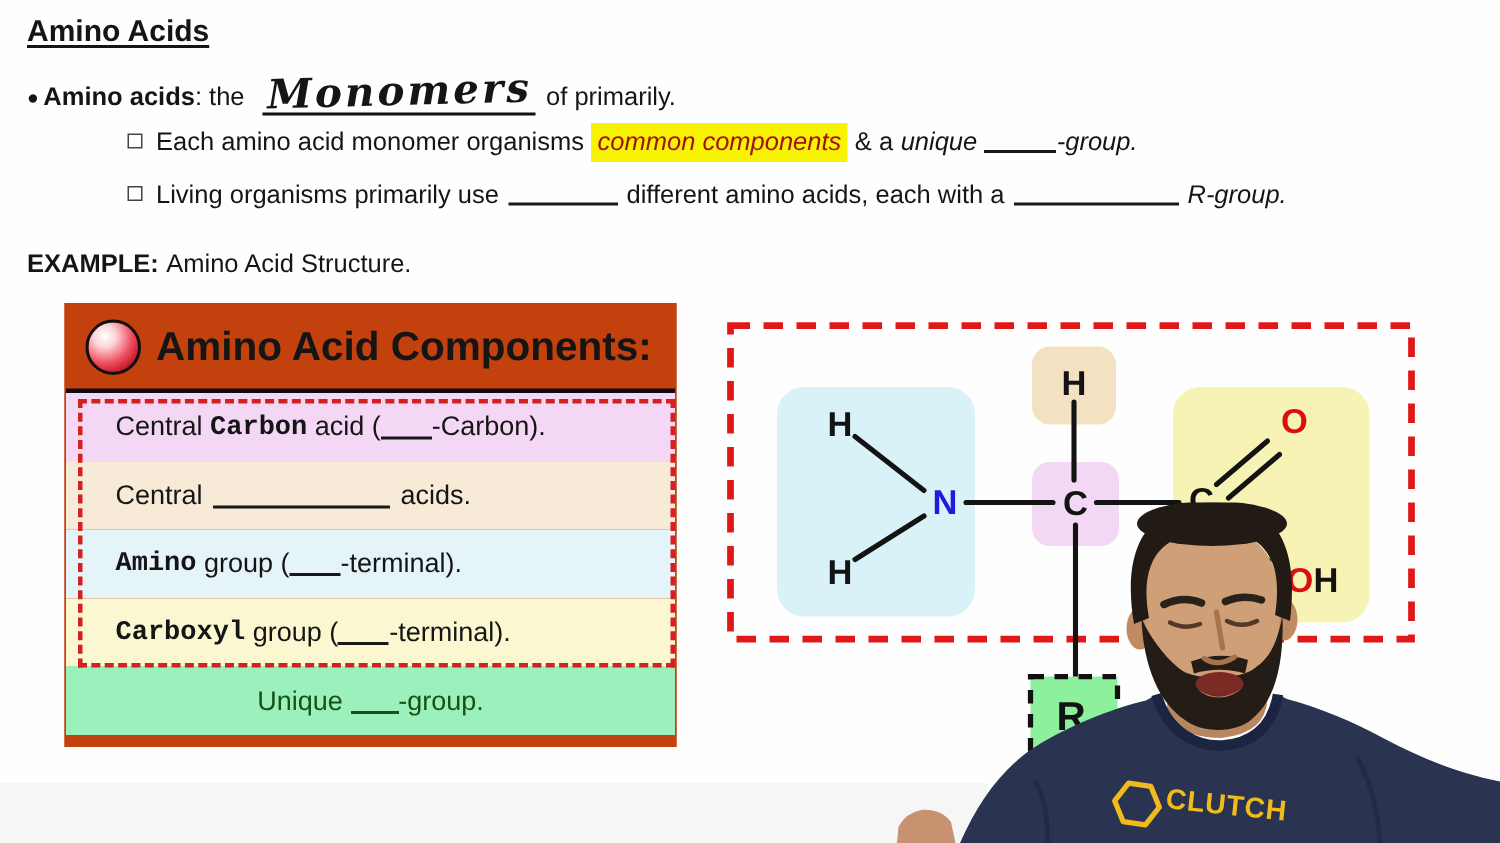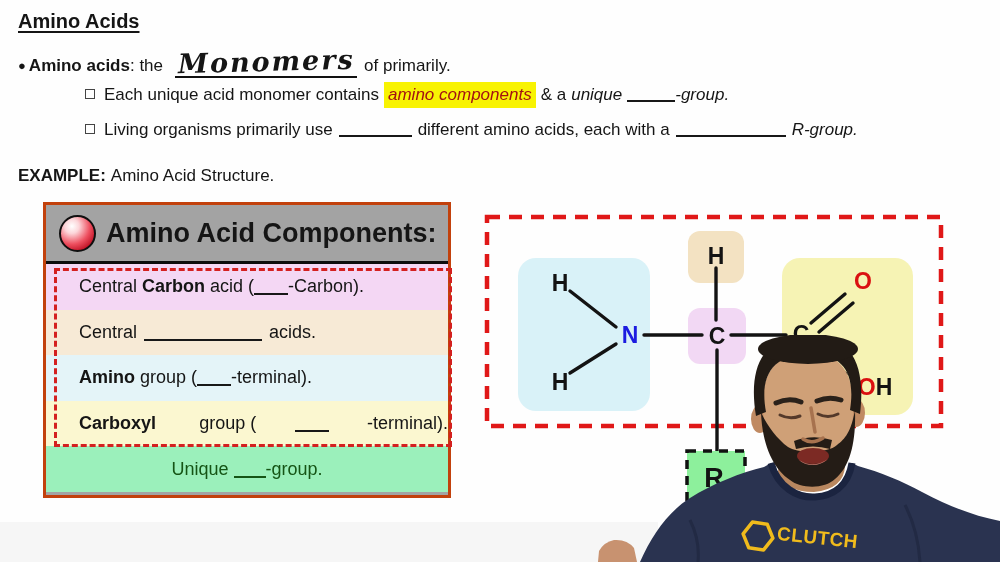--- a/index.html
+++ b/index.html
@@ -23,30 +23,30 @@
   .it { font-style:italic; }
   .hl { background:#f8f303; color:#a31212; font-style:italic; padding:3px 4px 4px 4px; }
   .blank { display:inline-block; height:13px; border-bottom:2px solid #181818; transform:translateY(2px); }
   .b34{width:34px;} .b48{width:48px;} .b73{width:73px; margin:0 6px;} .b110{width:110px; margin:0 6px;} .b32{width:32px;}
   .blankwrap { display:inline-block; width:182px; border-bottom:2.5px solid #111; text-align:center; margin:0 7px; }
   .hand { font-family:"DejaVu Serif", serif; font-style:italic; font-weight:bold; font-size:27px;
           letter-spacing:2px; display:inline-block; transform:rotate(-1.5deg); line-height:1; }
 
   
   .cbox { position:absolute; left:43px; top:202px; width:408px; height:296px;
-          border:3px solid #c2410c; background:#a3a3a3; }
+          border:1px solid #c2410c; background:#c2410c; }
   .cbox-head { height:59px; border-bottom:3px solid #0d0d0d; display:flex; align-items:center; padding-left:13px; }
   .sphere { width:37px; height:37px; border-radius:50%; border:2.5px solid #101010; flex:0 0 auto;
             background:radial-gradient(circle at 33% 28%, #ffffff 0%, #fcd6da 22%, #ee5060 55%, #c01225 80%, #8d0714 100%); }
   .cbox-title { font-size:27px; font-weight:bold; margin-left:10px; letter-spacing:0; }
   .rows { position:relative; height:228px; display:flex; flex-direction:column; }
   .row { flex:1; display:flex; align-items:center; padding-left:33px; font-size:18px; }
-  .row b { margin-right:5px; }
+  .row b { margin-right:5px;font-family:Liberation Mono, monospace; }
   .row.center { justify-content:center; padding-left:0; }
-  .r1{background:#f4d7f4;} .r2{background:#f7ead6;} .r3{background:#e4f4f8;} .r4{background:#fbf7d0;justify-content:space-between;}
+  .r1{background:#f4d7f4;} .r2{background:#f7ead6;} .r3{background:#e4f4f8;} .r4{background:#fbf7d0;}
   .r5{background:#9bf0bb; color:#155415;}
   .r5 .blank{border-color:#155415;}
   .dash-overlay { position:absolute; left:8px; top:4px; width:398px; height:179px;
                   border:3px dashed #d42020; pointer-events:none; }
 
   
   .struct-svg { position:absolute; left:480px; top:200px; width:480px; height:330px; z-index:1; }
   .atom { position:absolute; transform:translate(-50%,-50%); font-size:23px; font-weight:bold; color:#131313; z-index:2; }
   .atom-n { color:#1c1ce0; }
   .atom-o { color:#da1010; }
@@ -65,21 +65,21 @@
 
   <div class="bottom-band"></div>
 
   <h1 class="title">Amino Acids</h1>
 
   <div class="tline l1">
     <span class="bullet">●</span><b>Amino acids</b><span class="mr">: the</span><span class="blankwrap"><span class="hand">Monomers</span></span><span>of primarily.</span>
   </div>
 
   <div class="tline l2">
-    <span class="sq"></span><span class="mr">Each unique acid monomer contains</span><span class="hl mr">amino components</span><span class="mr">&amp; a</span><span class="it mr">unique</span><span class="blank b48"></span><span class="it">-group.</span>
+    <span class="sq"></span><span class="mr">Each amino acid monomer organisms</span><span class="hl mr">common components</span><span class="mr">&amp; a</span><span class="it mr">unique</span><span class="blank b48"></span><span class="it">-group.</span>
   </div>
 
   <div class="tline l3">
     <span class="sq"></span><span>Living organisms primarily use</span><span class="blank b73"></span><span>different amino acids, each with a</span><span class="blank b110"></span><span class="it">R-group.</span>
   </div>
 
   <div class="tline l4">
     <b class="mr">EXAMPLE:</b><span>Amino Acid Structure.</span>
   </div>
 

